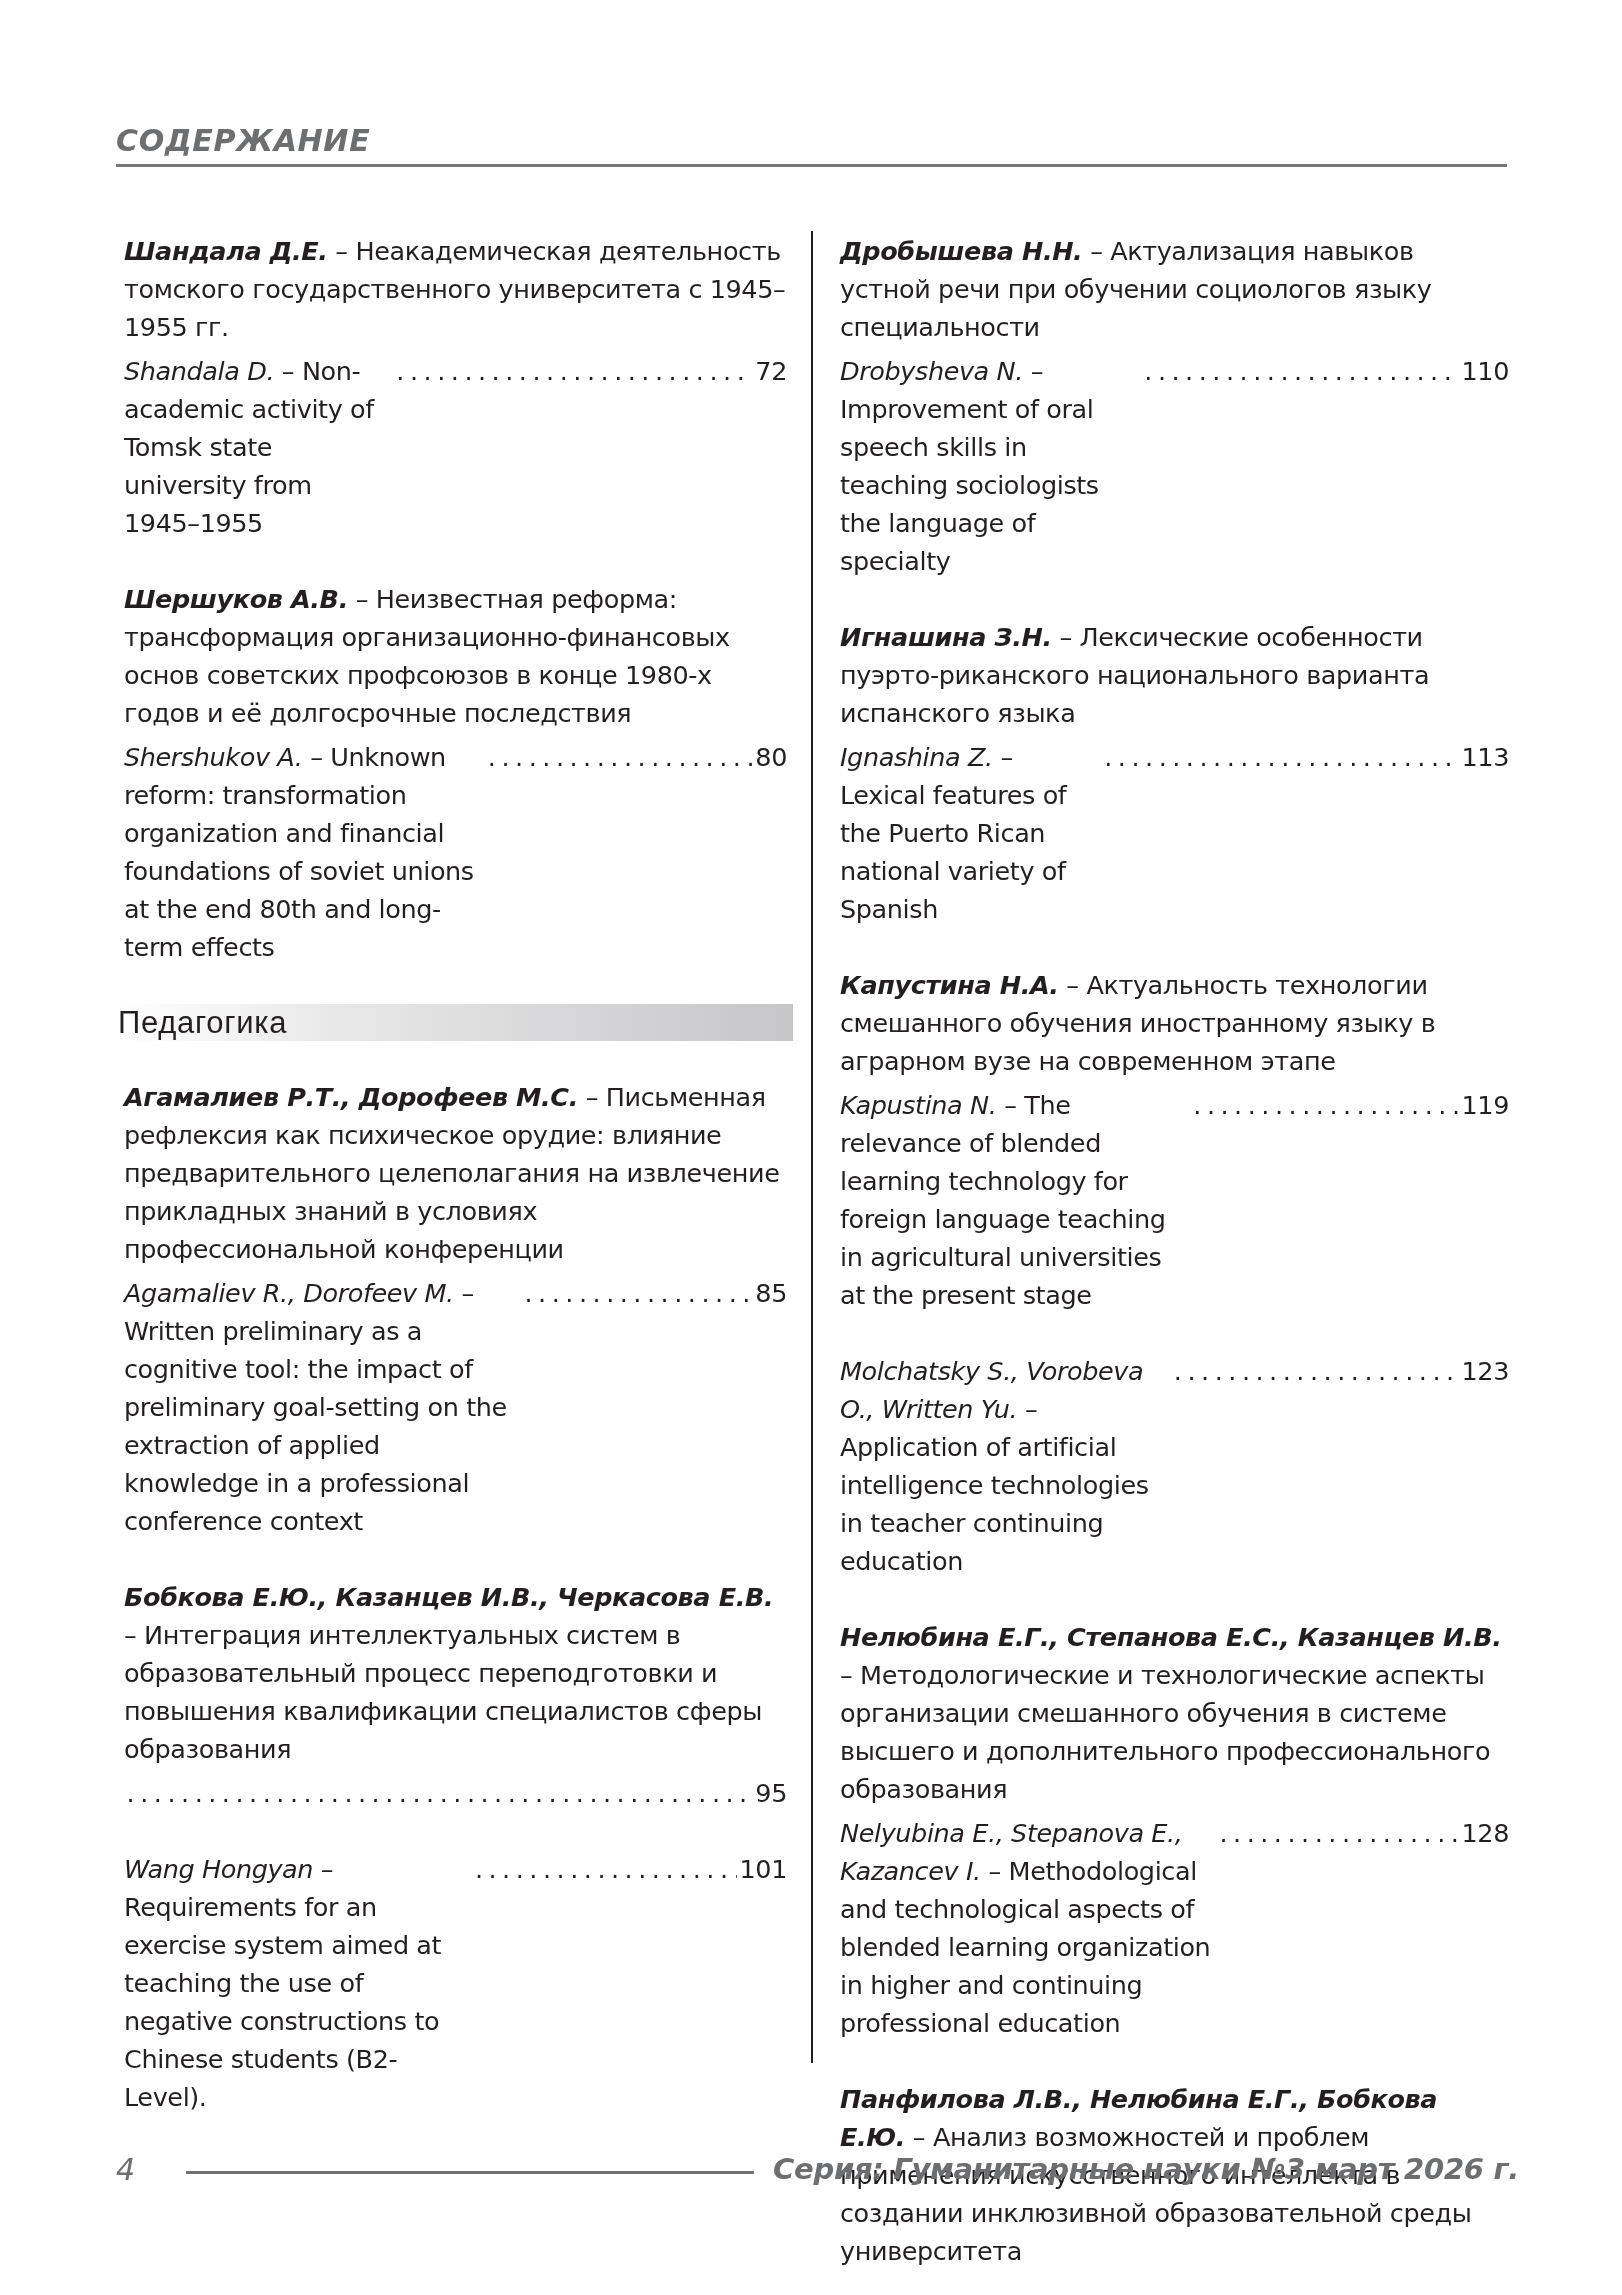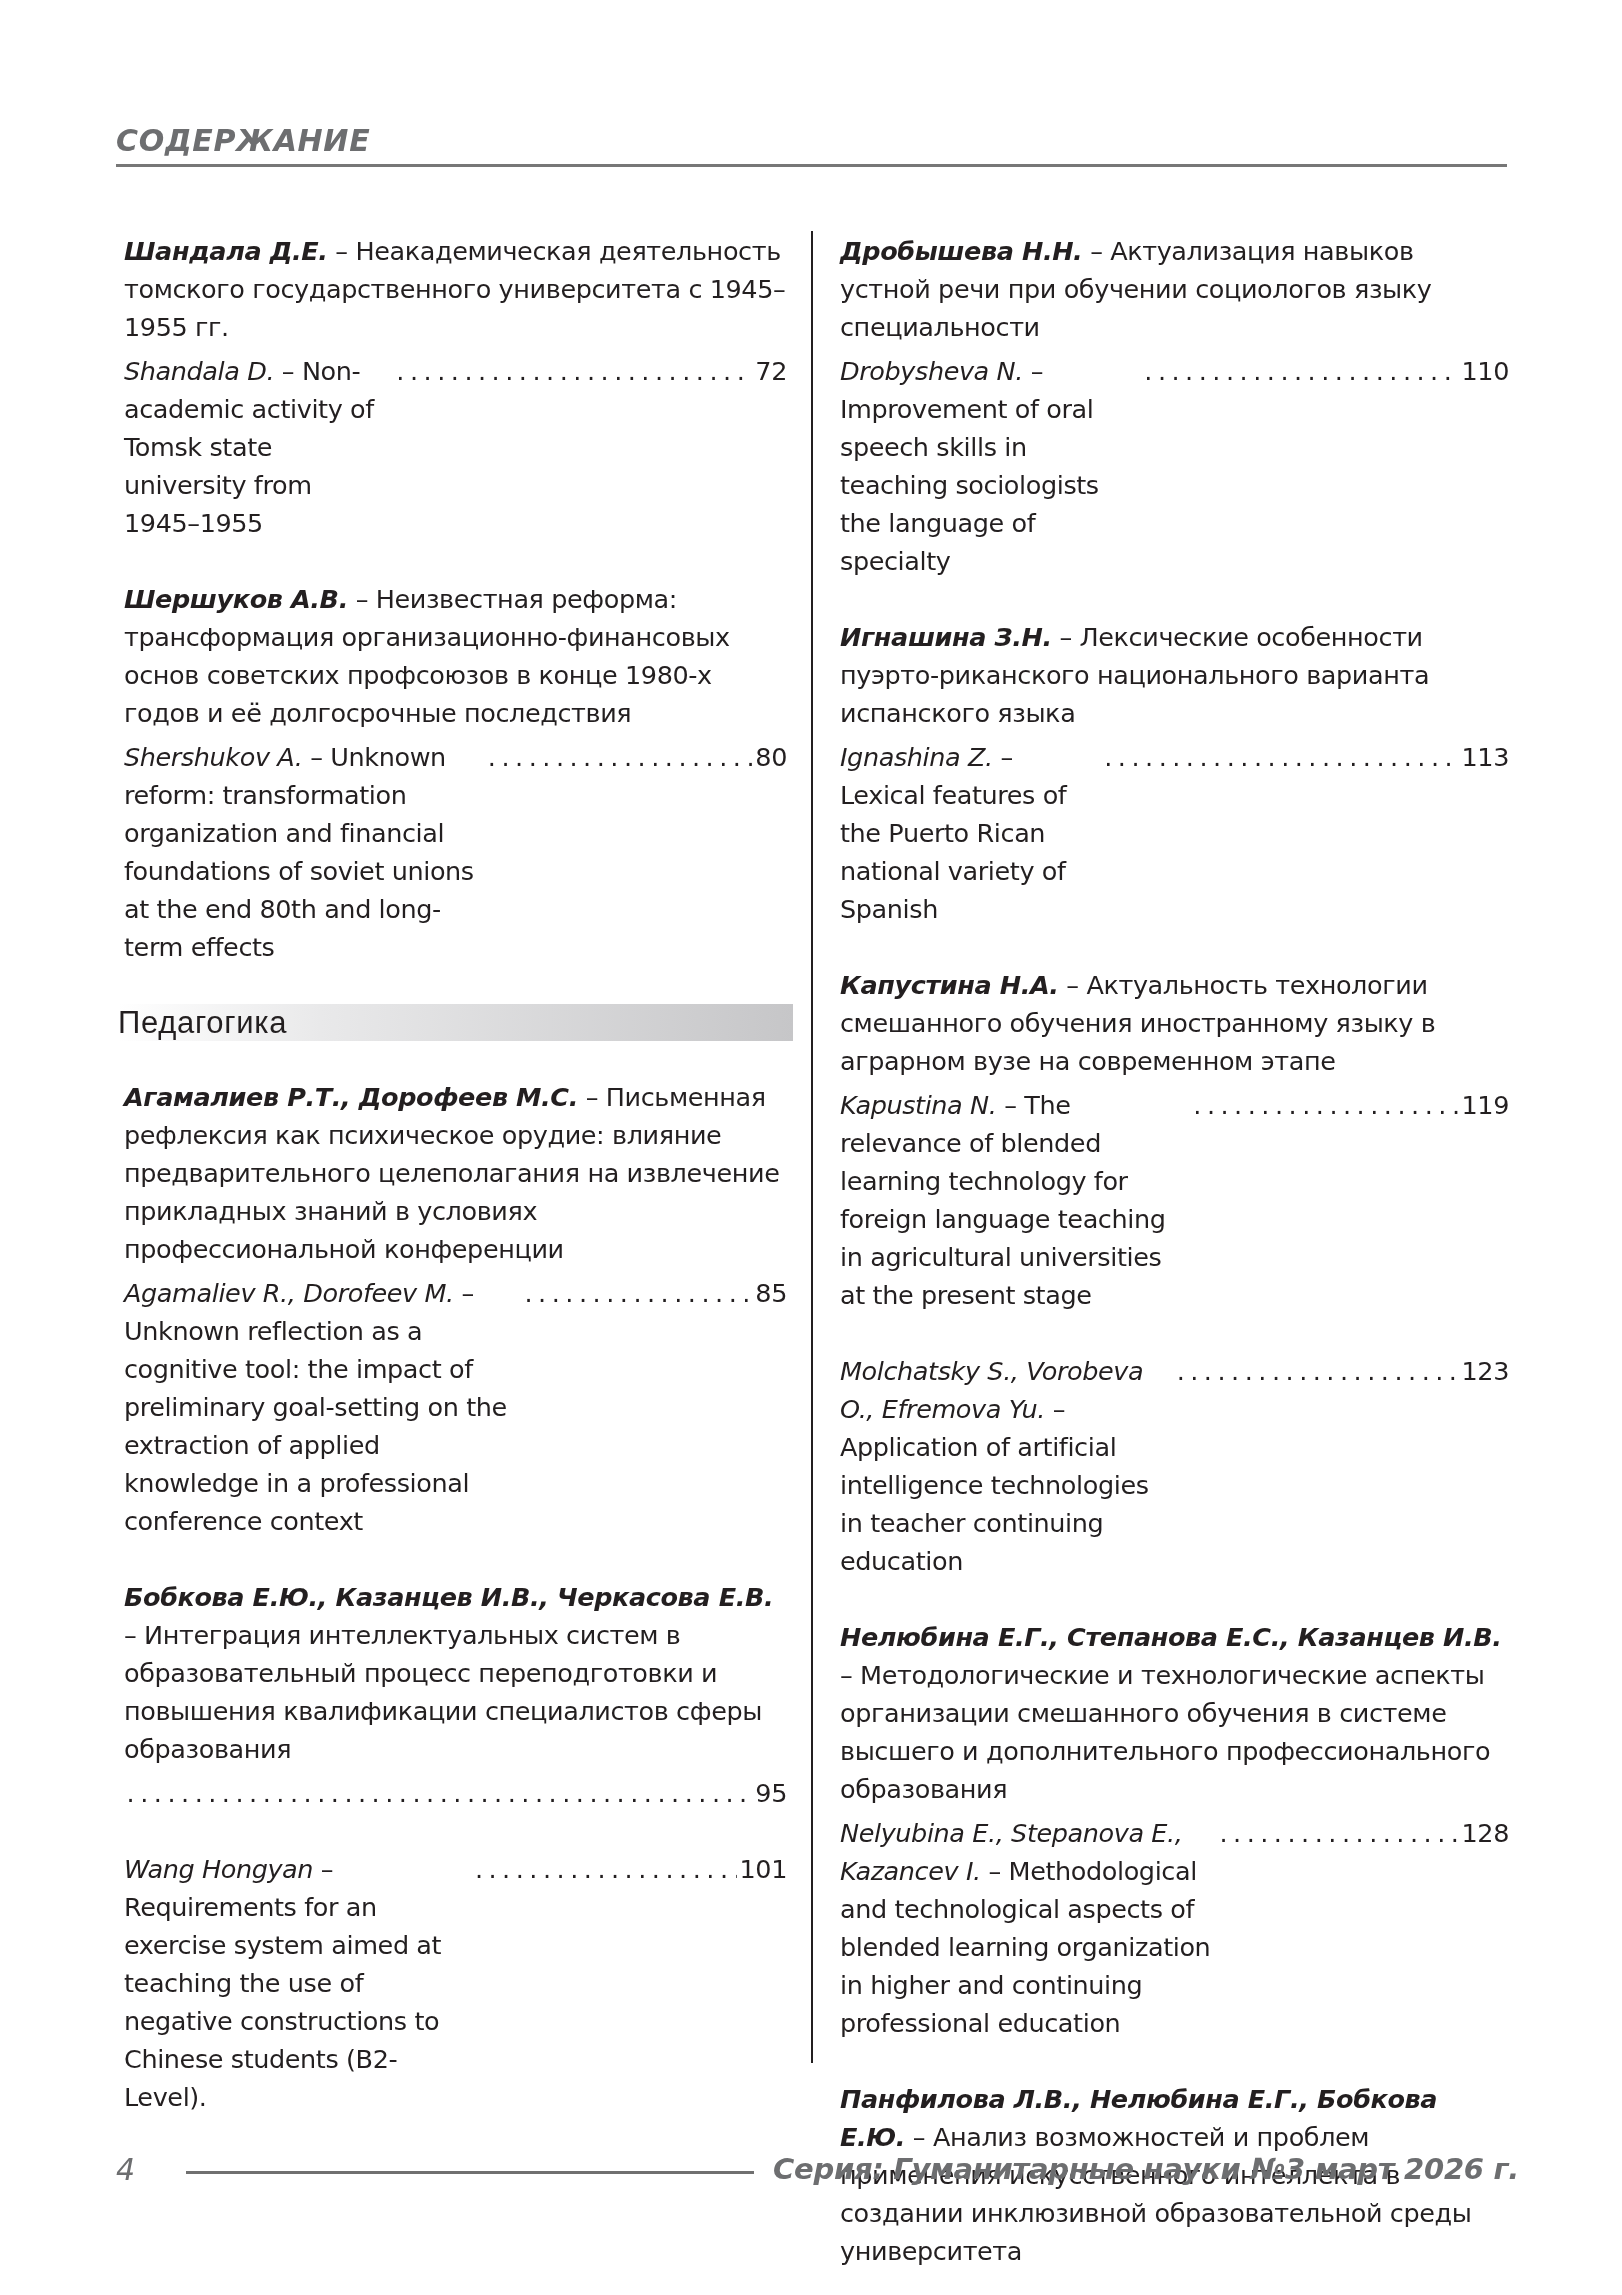--- a/index.html
+++ b/index.html
@@ -60,21 +60,21 @@
         <span class="leader"></span>
         <span class="pg">80</span>
       </p>
   </div>
 
   <div class="section-bar">Педагогика</div>
 
   <div class="entry">
     <p><span class="authors-ru">Агамалиев Р.Т., Дорофеев М.С.</span> <span>– Письменная рефлексия как психическое орудие: влияние предварительного целеполагания на извлечение прикладных знаний в условиях профессиональной конференции</span></p>
     <p class="toc-last">
-        <span class="txt"><span class="authors-en">Agamaliev R., Dorofeev M.</span> <span>– Unknown reflection as a cognitive tool: the impact of preliminary goal-setting on the extraction of applied knowledge in a professional conference context</span></span>
+        <span class="txt"><span class="authors-en">Agamaliev R., Dorofeev M.</span> <span>– Written preliminary as a cognitive tool: the impact of preliminary goal-setting on the extraction of applied knowledge in a professional conference context</span></span>
         <span class="leader"></span>
         <span class="pg">85</span>
       </p>
   </div>
 
   <div class="entry">
     <p><span class="authors-ru">Бобкова Е.Ю., Казанцев И.В., Черкасова Е.В.</span> <span>– Интеграция интеллектуальных систем в образовательный процесс переподготовки и повышения квалификации специалистов сферы образования</span></p>
     <p class="toc-last">
         <span class="leader"></span>
         <span class="pg">95</span>
@@ -114,21 +114,21 @@
     <p><span class="authors-ru">Капустина Н.А.</span> <span>– Актуальность технологии смешанного обучения иностранному языку в аграрном вузе на современном этапе</span></p>
     <p class="toc-last">
         <span class="txt"><span class="authors-en">Kapustina N.</span> <span>– The relevance of blended learning technology for foreign language teaching in agricultural universities at the present stage</span></span>
         <span class="leader"></span>
         <span class="pg">119</span>
       </p>
   </div>
 
   <div class="entry">
     <p class="toc-last">
-        <span class="txt"><span class="authors-en">Molchatsky S., Vorobeva O., Efremova Yu.</span> <span>– Application of artificial intelligence technologies in teacher continuing education</span></span>
+        <span class="txt"><span class="authors-en">Molchatsky S., Vorobeva O., Written Yu.</span> <span>– Application of artificial intelligence technologies in teacher continuing education</span></span>
         <span class="leader"></span>
         <span class="pg">123</span>
       </p>
   </div>
 
   <div class="entry">
     <p><span class="authors-ru">Нелюбина Е.Г., Степанова Е.С., Казанцев И.В.</span> <span>– Методологические и технологические аспекты организации смешанного обучения в системе высшего и дополнительного профессионального образования</span></p>
     <p class="toc-last">
         <span class="txt"><span class="authors-en">Nelyubina E., Stepanova E., Kazancev I.</span> <span>– Methodological and technological aspects of blended learning organization in higher and continuing professional education</span></span>
         <span class="leader"></span>

